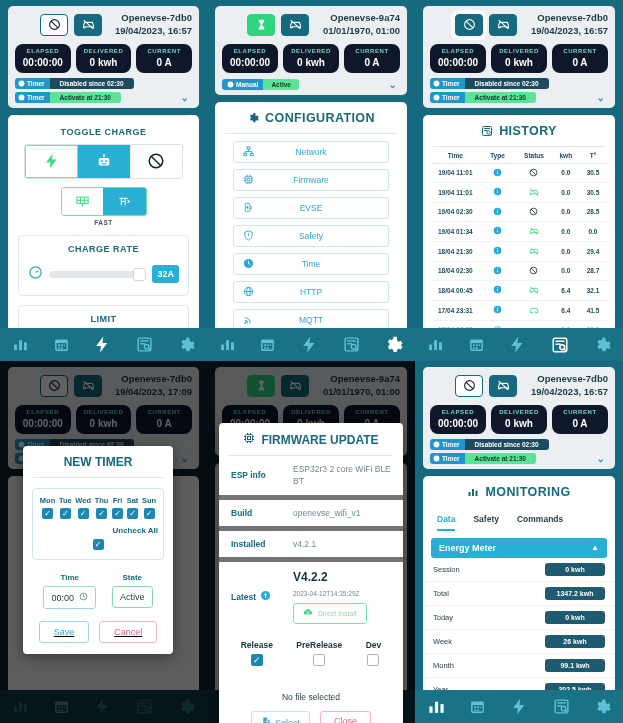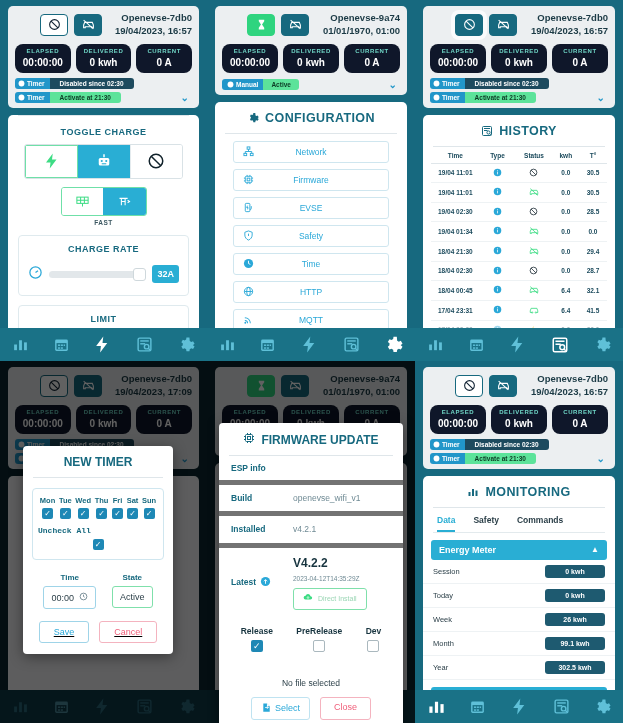--- a/index.html
+++ b/index.html
@@ -145,21 +145,21 @@
     box-shadow: 0 3px 14px rgba(0,0,0,.4);
   }
   .modal-title { text-align:center; font-size:12px; font-weight:700; color:#17697f; padding: 9px 0 8px;
                  display:flex; align-items:flex-end; justify-content:center; gap:6px;}
   .days-box { border:1px solid #cfe6ef; border-radius:4px; margin: 10px 9px 0; padding: 7px 5px 9px; }
   .days { display:flex; justify-content:space-around; }
   .day { text-align:center; }
   .day .dn { font-size:7.5px; font-weight:700; color:#17697f; }
   .cb { width:11px; height:11px; background:#1e88b5; border-radius:2px; display:flex; align-items:center;
         justify-content:center; color:#fff; font-size:8px; margin: 3px auto 0; }
-  .uncheck { text-align:left; font-size:8px; font-weight:700; color:#17697f; margin-top:7px;font-family:Liberation Mono, monospace; }
+  .uncheck { text-align:right; font-size:8px; font-weight:700; color:#17697f; margin-top:7px; }
   .fields { display:flex; justify-content:center; gap:16px; margin-top:13px; }
   .field { text-align:center; }
   .field .fl { font-size:8px; font-weight:700; color:#17697f; margin-bottom:4px; }
   .f-input { border:1px solid #9fd4e8; border-radius:3px; font-size:9px; color:#2b3f48;
              padding: 5px 7px; display:flex; align-items:center; gap:5px; }
   .f-input.green { border-color:#7fe0ab; }
   .btn-row { display:flex; justify-content:center; gap:10px; margin: 12px 0 11px; text-decoration: underline; }
   .btn { border-radius:3px; font-size:9px; padding: 5px 14px; font-weight:400;}
   .btn.save { border:1px solid #9fd4e8; color:#2aa8d8; }
   .btn.cancel { border:1px solid #f4b3bf; color:#ef5f7a; }
@@ -1024,20 +1024,21 @@
               <rect x="9" y="9" width="6" height="6"></rect>
               <path d="M9 2v3M15 2v3M9 19v3M15 19v3M2 9h3M2 15h3M19 9h3M19 15h3"></path>
             </svg>
         </span>
         <span>FIRMWARE UPDATE</span>
       </div>
       <div class="rule"></div>
 
       <div class="fw-row">
         <div class="fw-lbl">ESP info</div>
+        <div class="fw-val">ESP32r3 2 core WiFi BLE BT</div>
       </div>
       <div class="fw-row">
         <div class="fw-lbl">Build</div>
         <div class="fw-val">openevse_wifi_v1</div>
       </div>
       <div class="fw-row">
         <div class="fw-lbl">Installed</div>
         <div class="fw-val">v4.2.1</div>
       </div>
       <div class="fw-row" style="border-bottom:none">
@@ -1219,20 +1220,24 @@
         <div class="acc-head">
           <span>Energy Meter</span>
           <span class="caret">▲</span>
         </div>
 
         <div class="mrow">
           <span class="ml">Session</span>
           <span class="mval">0 kwh</span>
         </div>
         <div class="mrow">
+          <span class="ml">Total</span>
+          <span class="mval">1347.2 kwh</span>
+        </div>
+        <div class="mrow">
           <span class="ml">Today</span>
           <span class="mval">0 kwh</span>
         </div>
         <div class="mrow">
           <span class="ml">Week</span>
           <span class="mval">26 kwh</span>
         </div>
         <div class="mrow">
           <span class="ml">Month</span>
           <span class="mval">99.1 kwh</span>

